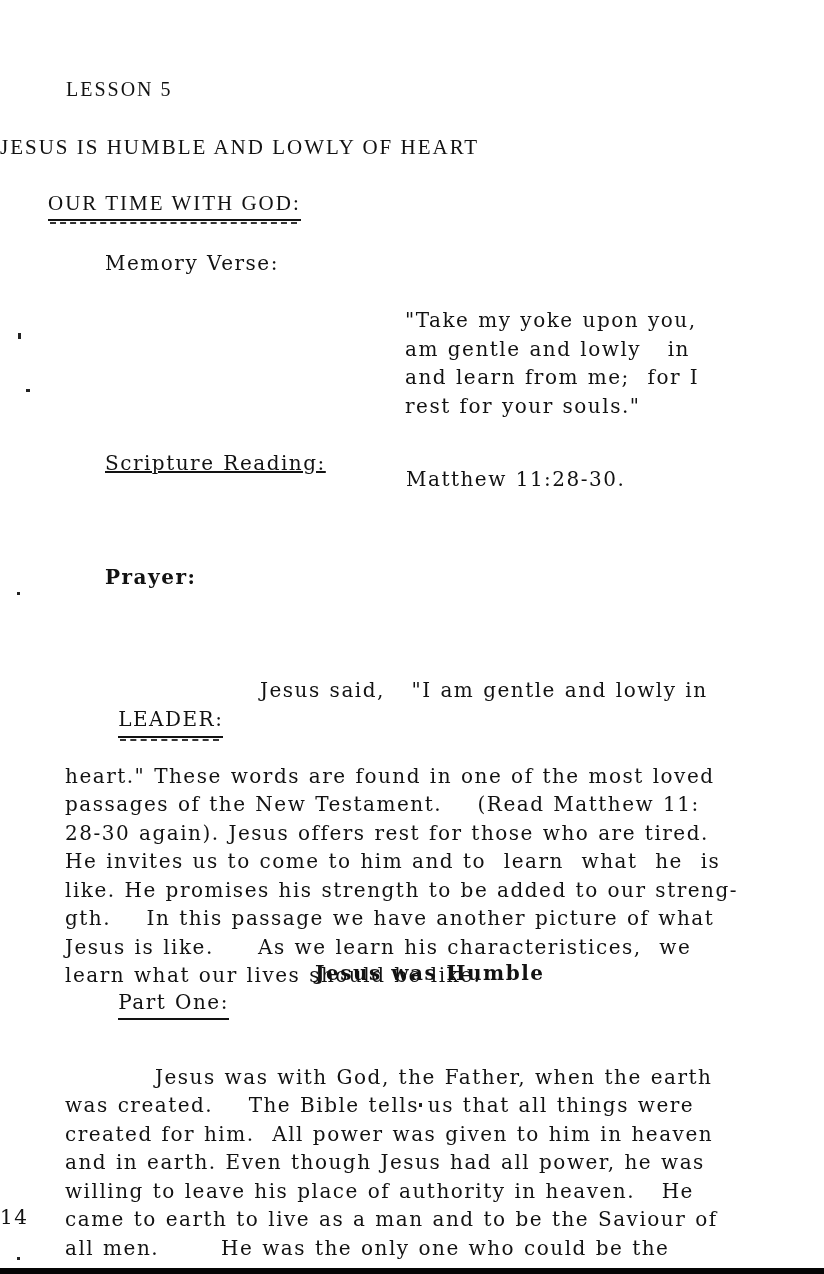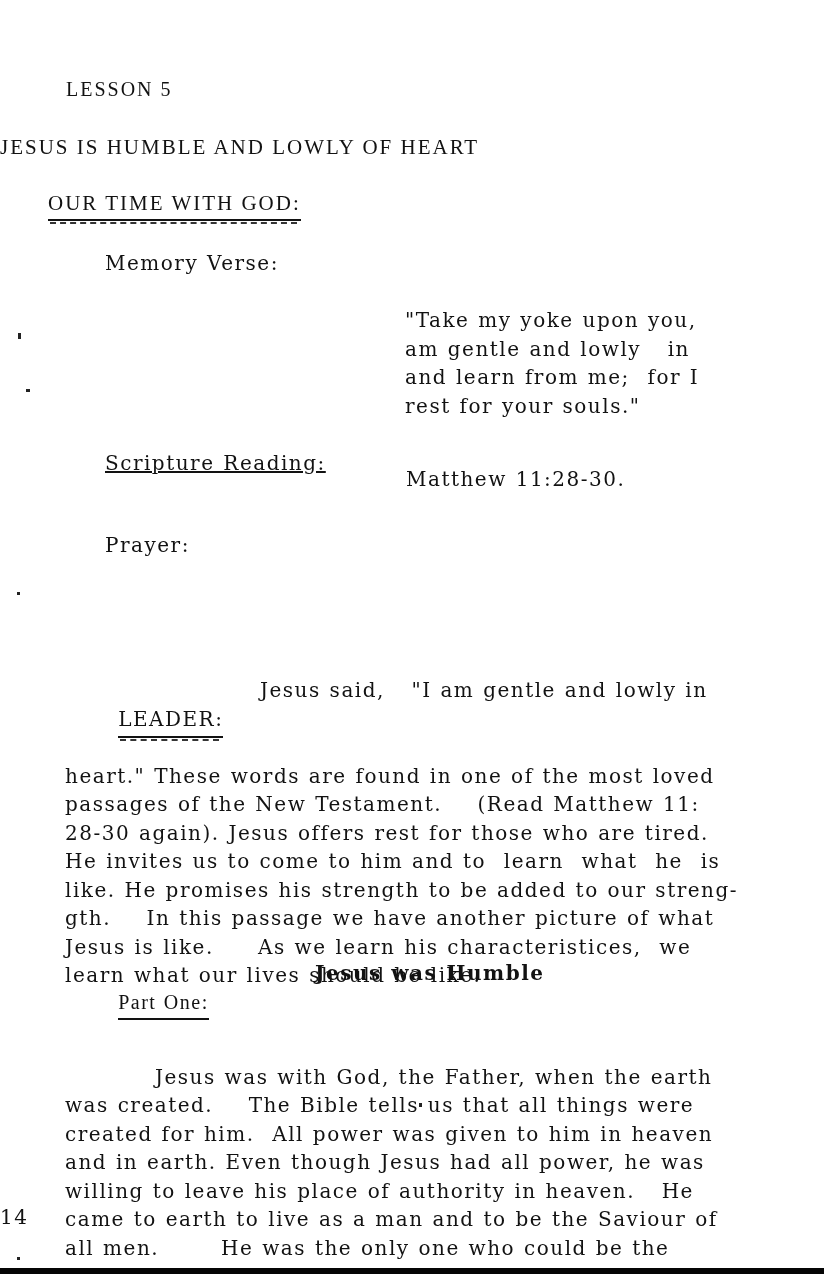--- a/index.html
+++ b/index.html
@@ -46,34 +46,33 @@
     left: 2px;
     right: 4px;
     bottom: -5px;
     border-bottom: 2px dashed currentColor;
     opacity: 0.85;
   }
   .u-single {
     display: inline-block;
     border-bottom: 2px solid currentColor;
     padding-bottom: 2px;
-    font-family: Liberation Serif, serif;
   }
   
   .abs { position: absolute; }
   .lesson-number   { left: 66px;  top: 78px;  font-size: 20px; }
   .doc-title       { left: 0; right: 0; top: 135px; text-align: left; }
   .section-heading { left: 48px;  top: 191px; }
   .mv-label        { left: 105px; top: 249px; }
   .mv-verse        { left: 405px; top: 249px; }
   .mv-reference    { padding-left: 98px; }
   .sr-label        { left: 105px; top: 449px; text-decoration: underline; }
   .sr-value        { left: 406px; top: 449px; margin-top: 16px; }
   .pr-label        { left: 105px; top: 506px; }
-  .p-label         { left: 105px; top: 531px; }
+  .p-label         { left: 105px; top: 563px; font-weight: bold; }
   .leader-block    { left: 65px;  top: 619px; width: 720px; }
   .leader-first-line { position: relative; height: 28.5px; }
   .leader-rest     { position: absolute; left: 195px; top: 0; }
   .part-one-block  { left: 65px;  top: 902px; width: 720px; }
   .part-one-heading { position: relative; height: 28.5px; }
   .part-one-title  { position: absolute; left: 250px; top: 0; font-weight: bold; }
   .part-one-body   { margin-top: 18px; }
   .page-number     { left: 0; right: 0; top: 1203px; }
   
   .bottom-bar {

